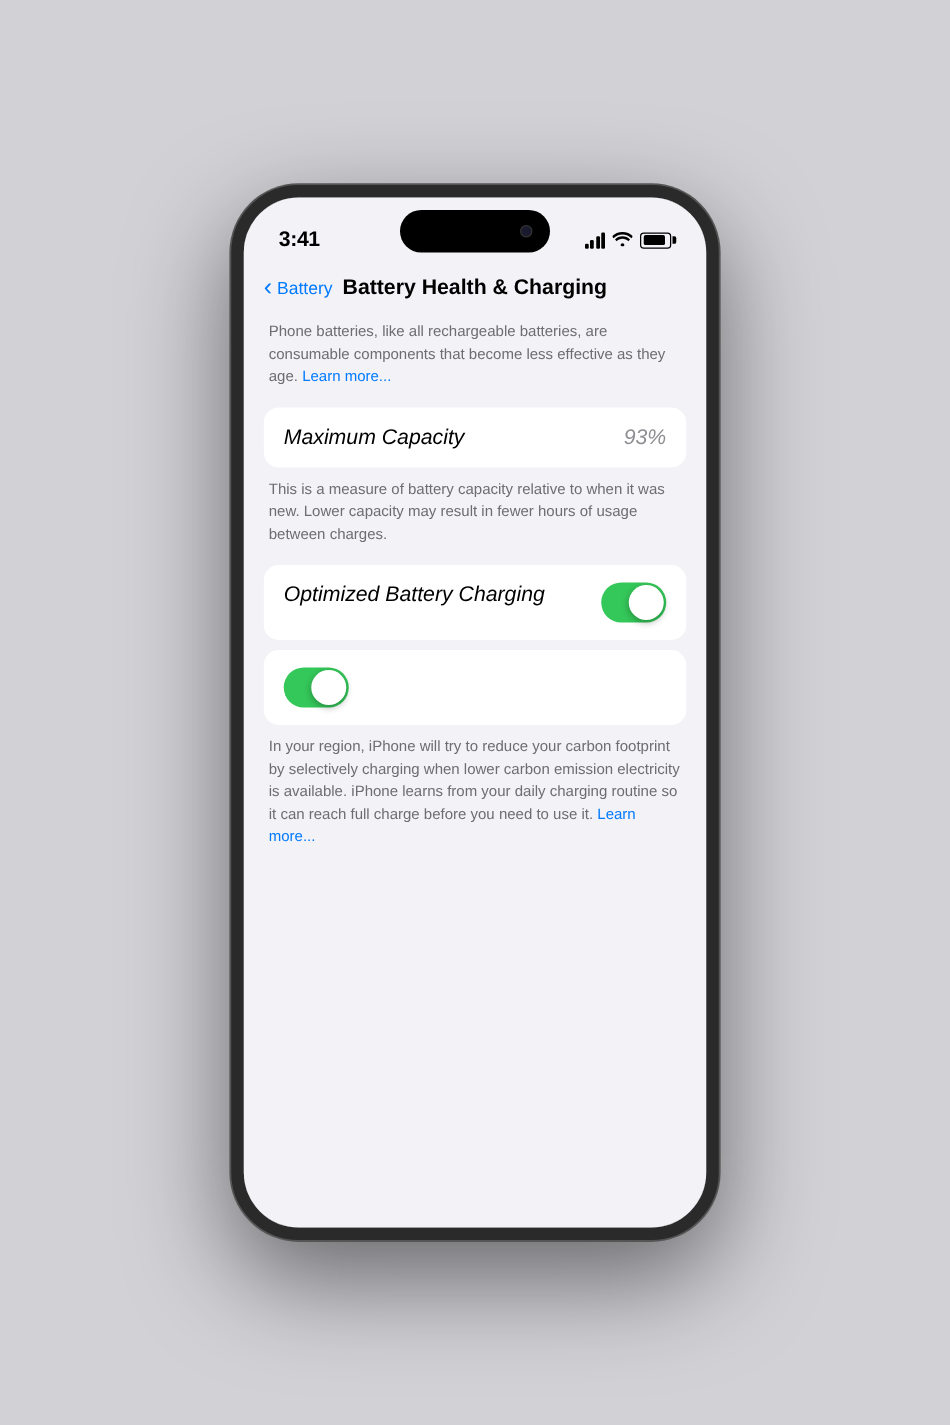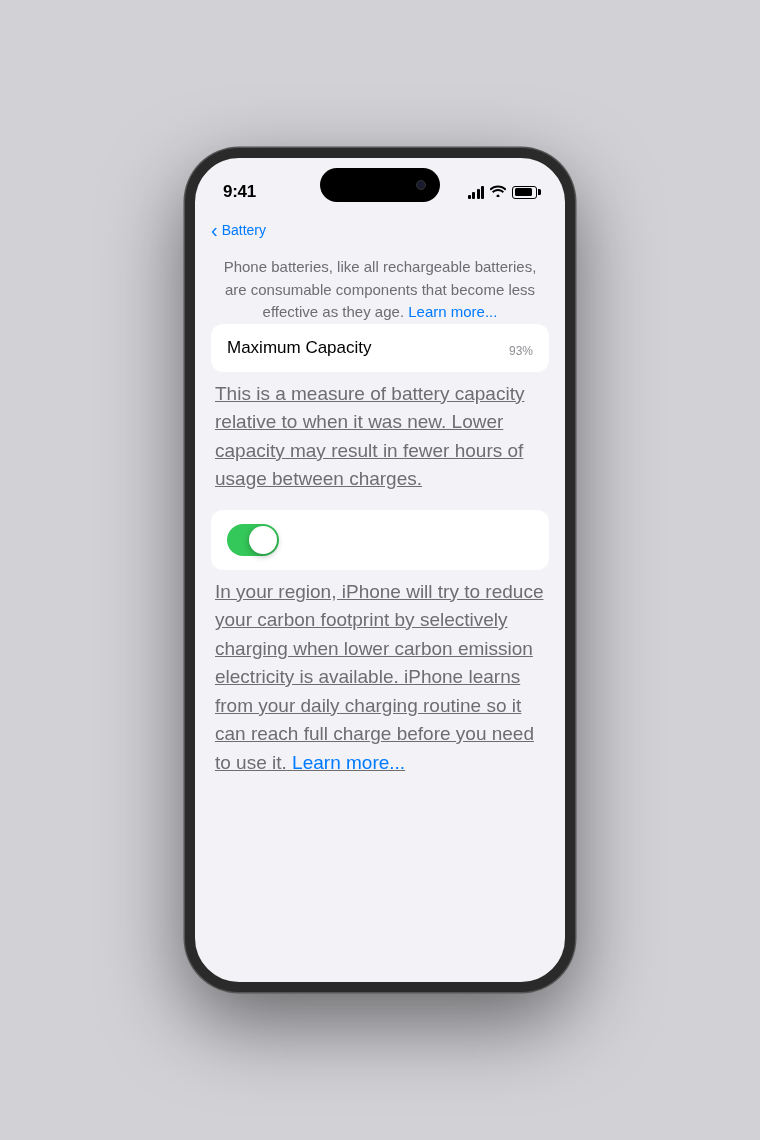--- a/index.html
+++ b/index.html
@@ -203,55 +203,56 @@
     .content {
       flex: 1;
       overflow-y: auto;
       padding: 4px 16px 24px;
     }
 
     .content::-webkit-scrollbar { display: none; }
 
     
     .description-text {
-      font-size: 15px;
+      font-size: 12px;
       color: #6d6d72;
       line-height: 1.5;
+      margin-bottom: 16px;
       padding: 0 4px;
-      text-align: center;
     }
 
     .description-text .learn-more {
       color: #007aff;
     }
 
     
     .card {
       background: #fff;
       border-radius: 12px;
       padding: 0;
       margin-bottom: 8px;
       overflow: hidden;
     }
 
     .card-row {
       display: flex;
-      align-items: flex-end;
+      align-items: flex-start;
       justify-content: space-between;
       padding: 14px 16px;
+      font-style: italic;
     }
 
     .card-label {
       font-size: 17px;
       color: #000;
       font-weight: 400;
     }
 
     .card-value {
-      font-size: 12px;
+      font-size: 17px;
       color: #8e8e93;
     }
 
     
     .toggle {
       width: 52px;
       height: 32px;
       border-radius: 16px;
       background: #34c759;
       position: relative;
@@ -264,40 +265,39 @@
       height: 28px;
       background: #fff;
       border-radius: 50%;
       position: absolute;
       top: 2px;
       right: 2px;
       box-shadow: 0 2px 6px rgba(0,0,0,0.3);
     }
 
     .section-description {
-      font-size: 19px;
+      font-size: 12px;
       color: #6d6d72;
       line-height: 1.5;
       margin-bottom: 16px;
       padding: 0 4px;
-      text-decoration: underline;
     }
 
     .section-description .learn-more {
       color: #007aff;
     }
   </style>
 </head>
 <body>
 
 <div class="phone-frame">
   <div class="screen">
 
     <div class="status-bar">
-      <span class="status-time">9:41</span>
+      <span class="status-time">3:41</span>
 
       <div class="dynamic-island">
         <div class="camera-dot"></div>
       </div>
 
       <div class="status-icons">
         <div class="signal-bars">
           <div class="signal-bar" style="height: 4px;"></div>
           <div class="signal-bar" style="height: 7px;"></div>
           <div class="signal-bar" style="height: 10px;"></div>
@@ -316,38 +316,47 @@
           </div>
         </div>
       </div>
     </div>
 
     <div class="nav-header">
       <div class="back-btn">
         <span class="back-chevron">‹</span>
         <span class="back-label">Battery</span>
       </div>
+      <span class="page-title">Battery Health &amp; Charging</span>
     </div>
 
     <div class="content">
 
       <p class="description-text">
         <span>Phone batteries, like all rechargeable batteries, are consumable components that become less effective as they age.</span>
         <span class="learn-more">Learn more...</span>
       </p>
 
       <div class="card">
         <div class="card-row">
           <span class="card-label">Maximum Capacity</span>
           <span class="card-value">93%</span>
         </div>
       </div>
       <p class="section-description">This is a measure of battery capacity relative to when it was new. Lower capacity may result in fewer hours of usage between charges.</p>
 
 
+      <div class="card">
+        <div class="card-row">
+          <span class="card-label">Optimized Battery Charging</span>
+          <div class="toggle">
+            <div class="toggle-thumb"></div>
+          </div>
+        </div>
+      </div>
 
       <div class="card">
         <div class="card-row">
           <div class="toggle">
             <div class="toggle-thumb"></div>
           </div>
         </div>
       </div>
       <p class="section-description">
         <span>In your region, iPhone will try to reduce your carbon footprint by selectively charging when lower carbon emission electricity is available. iPhone learns from your daily charging routine so it can reach full charge before you need to use it.</span>

